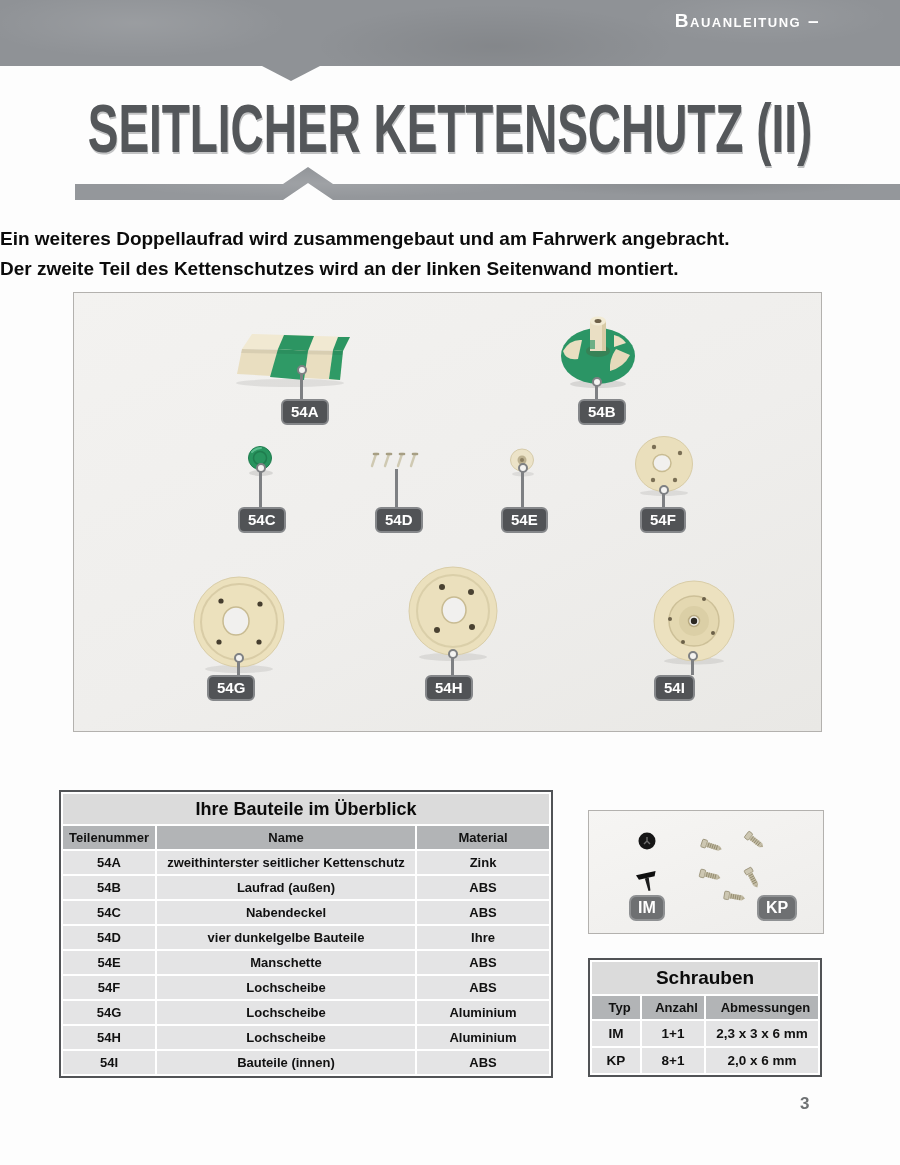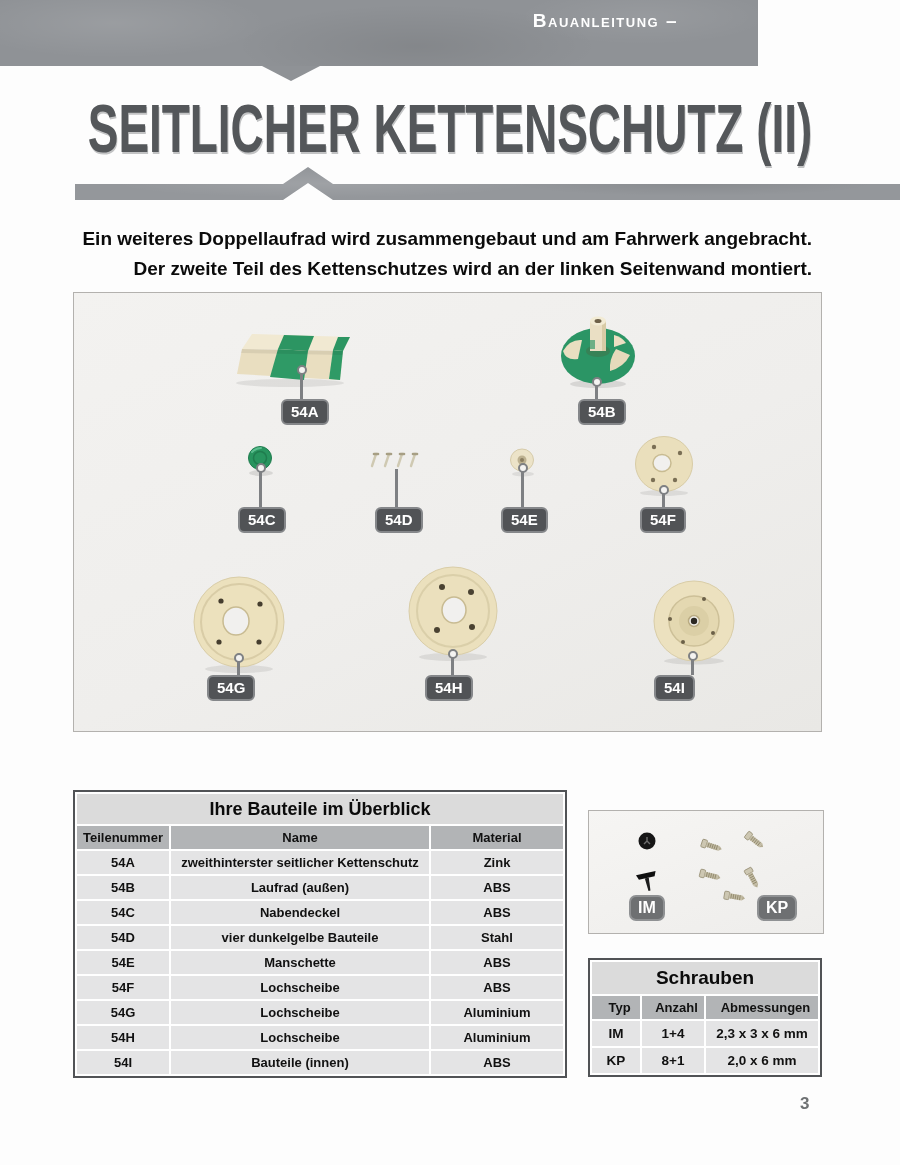--- a/index.html
+++ b/index.html
@@ -1,58 +1,58 @@
 <!DOCTYPE html>
 <html><head>
 <meta charset="utf-8">
 <style>
   html,body{margin:0;padding:0;background:#ffffff;}
   .page{position:relative;width:900px;height:1165px;background:#fdfdfd;overflow:hidden;
         font-family:"Liberation Sans",sans-serif;}
 
   
-  .topbar{position:absolute;left:0;top:0;width:758px;height:66px;background-color:#8f9296;
+  .topbar{position:absolute;left:0;top:0;width:900px;height:66px;background-color:#8f9296;
     background-image:
       radial-gradient(ellipse 220px 50px at 15% 35%, rgba(255,255,255,.10), transparent 70%),
       radial-gradient(ellipse 260px 60px at 55% 70%, rgba(0,0,0,.08), transparent 70%),
       radial-gradient(ellipse 180px 40px at 85% 25%, rgba(255,255,255,.08), transparent 70%);}
   .topbar-text{position:absolute;right:80px;top:8px;text-align:center;color:#ffffff;
     font-weight:700;font-variant:small-caps;letter-spacing:1.5px;line-height:25px;font-size:19px;}
   .topbar-chevron{position:absolute;left:262px;top:66px;width:0;height:0;
     border-left:29px solid transparent;border-right:29px solid transparent;border-top:15px solid #8f9296;}
 
   
   .big-title{position:absolute;left:0;top:96px;width:900px;text-align:center;
     font-size:56px;font-weight:700;color:#54575a;letter-spacing:0px;
     transform:scale(.82,1.22);transform-origin:50% 50%;
     text-shadow:1px 1px 0 rgba(84,87,90,.35);white-space:nowrap;}
   .title-bar{position:absolute;left:75px;top:167px;width:825px;height:33px;background-color:#94979b;
     background-image:radial-gradient(ellipse 300px 20px at 30% 50%, rgba(255,255,255,.10), transparent 70%),
                      radial-gradient(ellipse 260px 18px at 75% 50%, rgba(0,0,0,.08), transparent 70%);
     clip-path:polygon(0 17px,208px 17px,233px 0,258px 17px,825px 17px,825px 33px,258px 33px,233px 16px,208px 33px,0 33px);}
 
   
-  .intro{position:absolute;left:0;top:224px;width:800px;text-align:right;color:#0b0b0b;
-    font-size:19px;font-weight:700;line-height:30px;padding-left:12px;}
+  .intro{position:absolute;left:0;top:224px;width:800px;text-align:left;color:#0b0b0b;
+    font-size:19px;font-weight:700;line-height:30px;}
 
   
   .photo-panel{position:absolute;left:73px;top:292px;width:747px;height:438px;border:1px solid #b3b1ae;
     background:linear-gradient(155deg,#f3f2f0 0%,#efeeec 55%,#e9e8e5 100%);}
   .pgroup{position:absolute;}
   .badge{position:absolute;background:#515356;color:#ffffff;font-weight:700;font-size:15px;
     padding:2px 8px 3px;border-radius:6px;border:2px solid #85878a;line-height:17px;}
   .pin{position:absolute;width:6px;height:6px;border-radius:50%;background:#f4f3f1;border:2px solid #7e8083;}
   .cline{position:absolute;width:3px;background:#7e8083;}
 
   
   table{border-collapse:separate;border-spacing:2px;background:#ffffff;border:2px solid #515356;table-layout:fixed;}
   .tbl-title td{background:#dbdbdb;text-align:center;font-weight:700;color:#0b0b0b;}
   .tbl-head td{background:#b2b4b6;text-align:center;font-weight:700;color:#111;}
   .tbl-row td{background:#e4e4e5;text-align:center;font-weight:700;color:#111;}
-  .parts-table{position:absolute;left:73px;top:790px;width:494px;}
+  .parts-table{position:absolute;left:59px;top:790px;width:494px;}
   .parts-table .tbl-title td{font-size:18px;height:28px;}
   .parts-table .tbl-head td{font-size:13px;height:21px;text-align:center;}
   .parts-table .tbl-row td{font-size:13px;height:21px;}
   .screws-table{position:absolute;left:588px;top:958px;width:234px;}
   .screws-table .tbl-title td{font-size:19px;height:30px;margin-top:6px;}
   .screws-table .tbl-head td{font-size:13px;height:21px;padding-left:8px;}
   .screws-table .tbl-row td{font-size:13.5px;height:23px;}
 
   
   .hw-panel{position:absolute;left:588px;top:810px;width:234px;height:122px;border:1px solid #b3b1ae;
@@ -244,21 +244,21 @@
           <td>ABS</td>
         </tr>
     <tr class="tbl-row">
           <td>54C</td>
           <td>Nabendeckel</td>
           <td>ABS</td>
         </tr>
     <tr class="tbl-row">
           <td>54D</td>
           <td>vier dunkelgelbe Bauteile</td>
-          <td>Stahl</td>
+          <td>Ihre</td>
         </tr>
     <tr class="tbl-row">
           <td>54E</td>
           <td>Manschette</td>
           <td>ABS</td>
         </tr>
     <tr class="tbl-row">
           <td>54F</td>
           <td>Lochscheibe</td>
           <td>ABS</td>
@@ -319,21 +319,21 @@
         <tr class="tbl-title">
           <td colspan="3">Schrauben</td>
         </tr>
     <tr class="tbl-head">
       <td>Typ</td>
       <td>Anzahl</td>
       <td>Abmessungen</td>
     </tr>
     <tr class="tbl-row">
           <td>IM</td>
-          <td>1+4</td>
+          <td>1+1</td>
           <td>2,3 x 3 x 6 mm</td>
         </tr>
     <tr class="tbl-row">
           <td>KP</td>
           <td>8+1</td>
           <td>2,0 x 6 mm</td>
         </tr>
   </tbody>
     </table>
 

